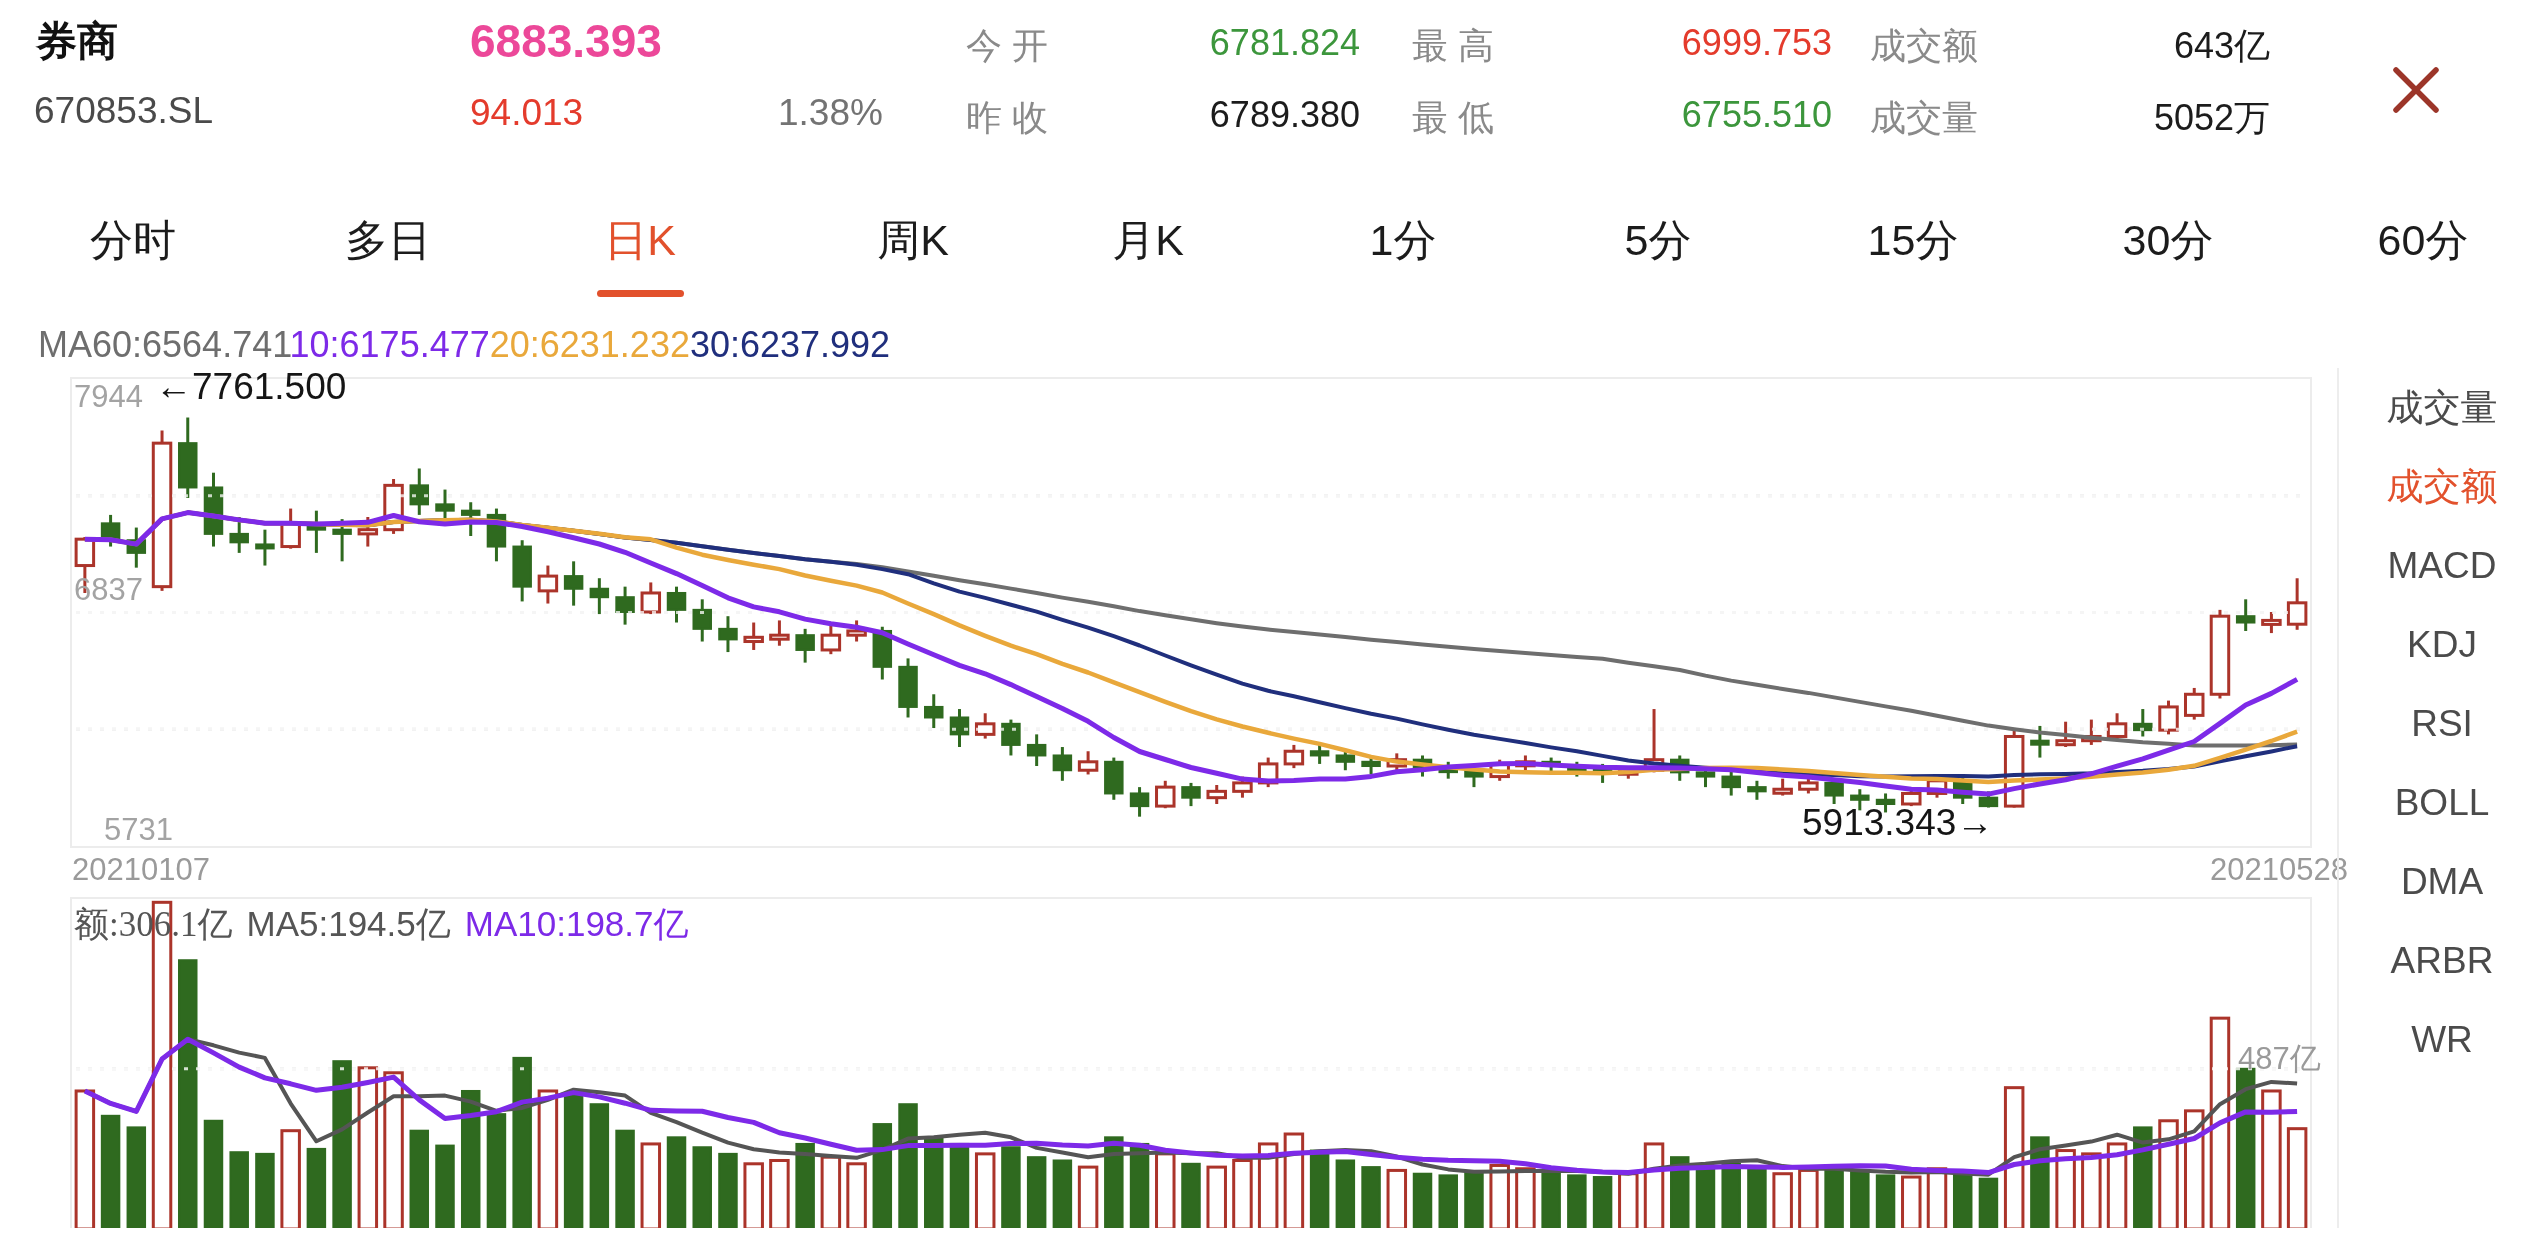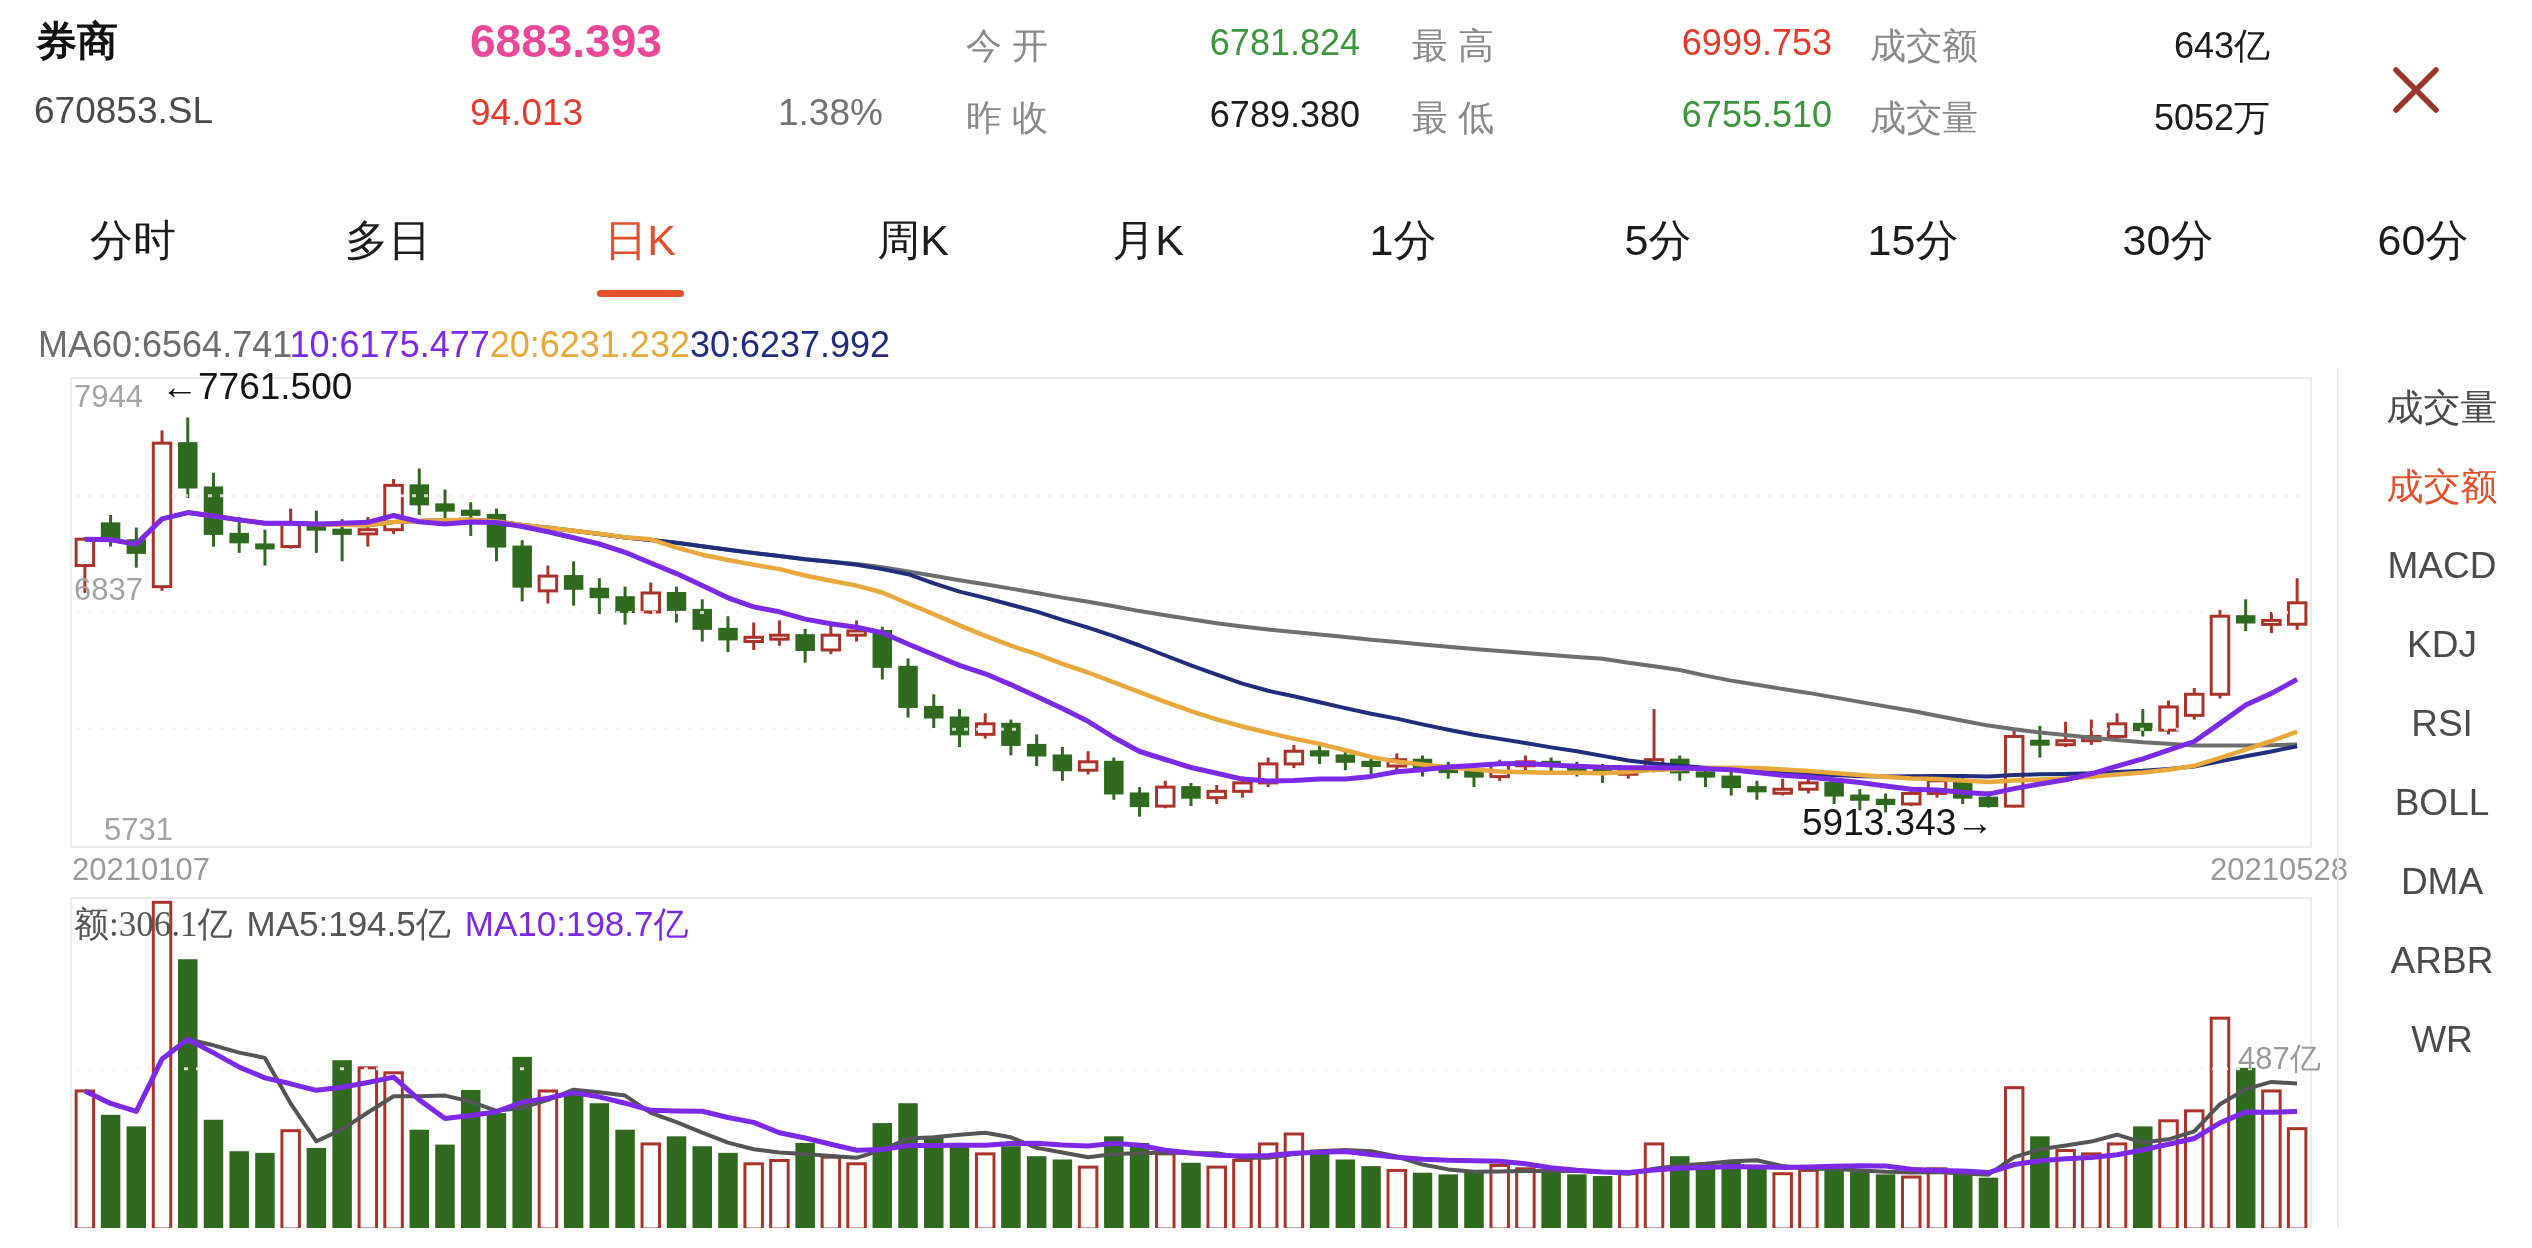--- a/index.html
+++ b/index.html
@@ -360,21 +360,21 @@
         <line x1="4" y1="350.25" x2="2234" y2="350.25" stroke="#ffffff" stroke-width="3" stroke-dasharray="4 8" opacity="0.75"></line>
         <polyline points="12.9,160.2 38.6,160.7 64.3,165.1 90.0,139.9 115.8,133.6 141.5,137.1 167.2,140.9 192.9,144.2 218.7,144.2 244.4,144.9 270.1,145.8 295.8,146.2 321.6,143.1 347.3,141.9 373.0,141.2 398.7,140.8 424.4,142.4 450.2,146.0 475.9,148.7 501.6,151.8 527.3,154.9 553.1,158.5 578.8,160.9 604.5,163.8 630.2,167.3 656.0,170.8 681.7,174.1 707.4,177.0 733.1,180.3 758.9,182.8 784.6,185.0 810.3,188.2 836.0,192.5 861.8,196.8 887.5,201.3 913.2,205.3 938.9,209.6 964.7,214.0 990.4,218.6 1016.1,222.7 1041.8,227.3 1067.6,232.1 1093.3,236.2 1119.0,240.3 1144.7,244.2 1170.4,247.6 1196.2,250.6 1221.9,253.1 1247.6,255.6 1273.3,258.1 1299.1,260.7 1324.8,263.0 1350.5,265.4 1376.2,267.7 1402.0,270.1 1427.7,272.1 1453.4,274.0 1479.1,276.0 1504.9,277.9 1530.6,279.8 1556.3,283.7 1582.0,287.3 1607.8,291.0 1633.5,296.6 1659.2,301.6 1684.9,305.8 1710.7,310.0 1736.4,313.9 1762.1,318.4 1787.8,322.9 1813.6,327.4 1839.3,331.8 1865.0,336.8 1890.7,341.7 1916.4,346.6 1942.2,350.3 1967.9,353.5 1993.6,356.1 2019.3,358.8 2045.1,361.0 2070.8,363.2 2096.5,364.8 2122.2,366.5 2148.0,366.6 2173.7,366.5 2199.4,366.2 2225.1,365.6" fill="none" stroke="#6e6e6e" stroke-width="4" stroke-linejoin="round"></polyline>
         <polyline points="12.9,160.2 38.6,160.7 64.3,165.1 90.0,139.9 115.8,133.6 141.5,137.1 167.2,140.9 192.9,144.2 218.7,144.2 244.4,144.9 270.1,145.8 295.8,146.2 321.6,143.1 347.3,141.9 373.0,141.2 398.7,140.8 424.4,142.4 450.2,146.0 475.9,148.7 501.6,151.8 527.3,154.9 553.1,158.5 578.8,160.9 604.5,163.8 630.2,167.3 656.0,170.8 681.7,174.1 707.4,177.0 733.1,180.3 758.9,182.8 784.6,185.8 810.3,190.1 836.0,195.2 861.8,204.3 887.5,212.6 913.2,218.9 938.9,225.7 964.7,232.6 990.4,240.9 1016.1,248.6 1041.8,257.2 1067.6,266.5 1093.3,276.5 1119.0,286.3 1144.7,295.6 1170.4,304.6 1196.2,311.8 1221.9,317.3 1247.6,323.3 1273.3,329.1 1299.1,334.7 1324.8,339.6 1350.5,345.4 1376.2,350.8 1402.0,355.7 1427.7,359.9 1453.4,364.0 1479.1,368.4 1504.9,372.3 1530.6,376.9 1556.3,381.5 1582.0,384.6 1607.8,386.8 1633.5,388.8 1659.2,390.5 1684.9,392.8 1710.7,394.3 1736.4,395.2 1762.1,396.0 1787.8,397.3 1813.6,397.6 1839.3,397.2 1865.0,397.0 1890.7,397.0 1916.4,397.5 1942.2,396.0 1967.9,395.3 1993.6,394.9 2019.3,394.3 2045.1,393.0 2070.8,391.8 2096.5,390.0 2122.2,387.6 2148.0,382.4 2173.7,377.3 2199.4,372.5 2225.1,367.2" fill="none" stroke="#202f7d" stroke-width="4" stroke-linejoin="round"></polyline>
         <polyline points="12.9,160.2 38.6,160.7 64.3,165.1 90.0,139.9 115.8,133.6 141.5,137.1 167.2,140.9 192.9,144.2 218.7,144.2 244.4,144.9 270.1,145.8 295.8,146.2 321.6,143.1 347.3,141.9 373.0,141.2 398.7,140.8 424.4,142.4 450.2,146.0 475.9,148.7 501.6,151.8 527.3,154.7 553.1,158.3 578.8,160.3 604.5,168.6 630.2,175.7 656.0,181.0 681.7,185.7 707.4,190.1 733.1,196.5 758.9,201.7 784.6,206.6 810.3,213.5 836.0,224.5 861.8,235.2 887.5,246.4 913.2,256.8 938.9,266.7 964.7,275.2 990.4,284.9 1016.1,293.5 1041.8,303.3 1067.6,313.1 1093.3,322.8 1119.0,332.2 1144.7,340.3 1170.4,347.5 1196.2,353.8 1221.9,359.6 1247.6,364.9 1273.3,371.2 1299.1,377.9 1324.8,382.6 1350.5,385.6 1376.2,388.3 1402.0,390.4 1427.7,392.4 1453.4,393.2 1479.1,393.8 1504.9,393.7 1530.6,394.2 1556.3,393.0 1582.0,390.7 1607.8,390.0 1633.5,388.9 1659.2,388.7 1684.9,389.1 1710.7,390.4 1736.4,392.0 1762.1,394.0 1787.8,395.9 1813.6,397.8 1839.3,399.5 1865.0,400.1 1890.7,401.5 1916.4,403.0 1942.2,401.6 1967.9,400.6 1993.6,399.4 2019.3,397.8 2045.1,395.4 2070.8,393.4 2096.5,390.7 2122.2,386.8 2148.0,378.8 2173.7,370.6 2199.4,362.0 2225.1,352.7" fill="none" stroke="#e9a83b" stroke-width="4.5" stroke-linejoin="round"></polyline>
         <polyline points="12.9,160.2 38.6,160.7 64.3,165.1 90.0,139.9 115.8,133.6 141.5,137.1 167.2,140.9 192.9,144.2 218.7,144.2 244.4,144.9 270.1,144.3 295.8,143.3 321.6,136.5 347.3,142.7 373.0,145.0 398.7,143.1 424.4,143.5 450.2,147.5 475.9,152.8 501.6,158.7 527.3,165.0 553.1,173.3 578.8,184.0 604.5,194.6 630.2,206.4 656.0,218.8 681.7,227.9 707.4,232.8 733.1,240.1 758.9,244.8 784.6,248.2 810.3,253.7 836.0,265.0 861.8,275.8 887.5,286.4 913.2,294.8 938.9,305.6 964.7,317.6 990.4,329.6 1016.1,342.3 1041.8,358.5 1067.6,372.5 1093.3,380.5 1119.0,388.5 1144.7,394.2 1170.4,400.1 1196.2,402.0 1221.9,401.6 1247.6,400.1 1273.3,400.1 1299.1,397.4 1324.8,392.7 1350.5,390.8 1376.2,388.1 1402.0,386.6 1427.7,384.7 1453.4,384.5 1479.1,386.0 1504.9,387.2 1530.6,388.3 1556.3,388.7 1582.0,388.7 1607.8,389.1 1633.5,389.8 1659.2,390.8 1684.9,393.6 1710.7,396.3 1736.4,398.0 1762.1,400.7 1787.8,403.5 1813.6,406.9 1839.3,410.2 1865.0,411.1 1890.7,413.2 1916.4,415.1 1942.2,409.6 1967.9,405.0 1993.6,400.7 2019.3,394.8 2045.1,387.2 2070.8,379.8 2096.5,371.2 2122.2,362.5 2148.0,344.4 2173.7,326.0 2199.4,314.4 2225.1,300.4" fill="none" stroke="#7d2ae8" stroke-width="5" stroke-linejoin="round"></polyline>
       </svg>
   </div>
   <div class="abs ytick" style="left:74px;top:379px;">7944</div>
   <div class="abs ytick" style="left:74px;top:572px;">6837</div>
   <div class="abs ytick" style="left:74px;top:812px;margin-left:30px;">5731</div>
-  <div class="abs annotation" style="left:161px;top:366px;text-align:right;">←7761.500</div>
+  <div class="abs annotation" style="left:155px;top:366px;text-align:right;">←7761.500</div>
   <div class="abs annotation" style="left:1802px;top:802px;">5913.343→</div>
   <div class="abs date" style="left:72px;top:852px;">20210107</div>
   <div class="abs date" style="left:2148px;width:200px;text-align:right;top:852px;">20210528</div>
 
   <div class="abs vol-legend">
     <span id="vol-seg-0" style="color: rgb(85, 85, 85); font-family: Liberation Serif, serif;">额:306.1亿</span><span id="vol-seg-1" style="color: rgb(85, 85, 85);">MA5:194.5亿</span><span id="vol-seg-2" style="color: rgb(125, 42, 232);">MA10:198.7亿</span>
   </div>
   <div class="abs pane vol-pane">
     <svg id="svg-vol" width="2238" height="331" viewBox="0 0 2238 331">
         <line x1="4" y1="169.803" x2="2234" y2="169.803" stroke="#d8d8d8" stroke-width="3" stroke-dasharray="4 8" opacity="1"></line>

